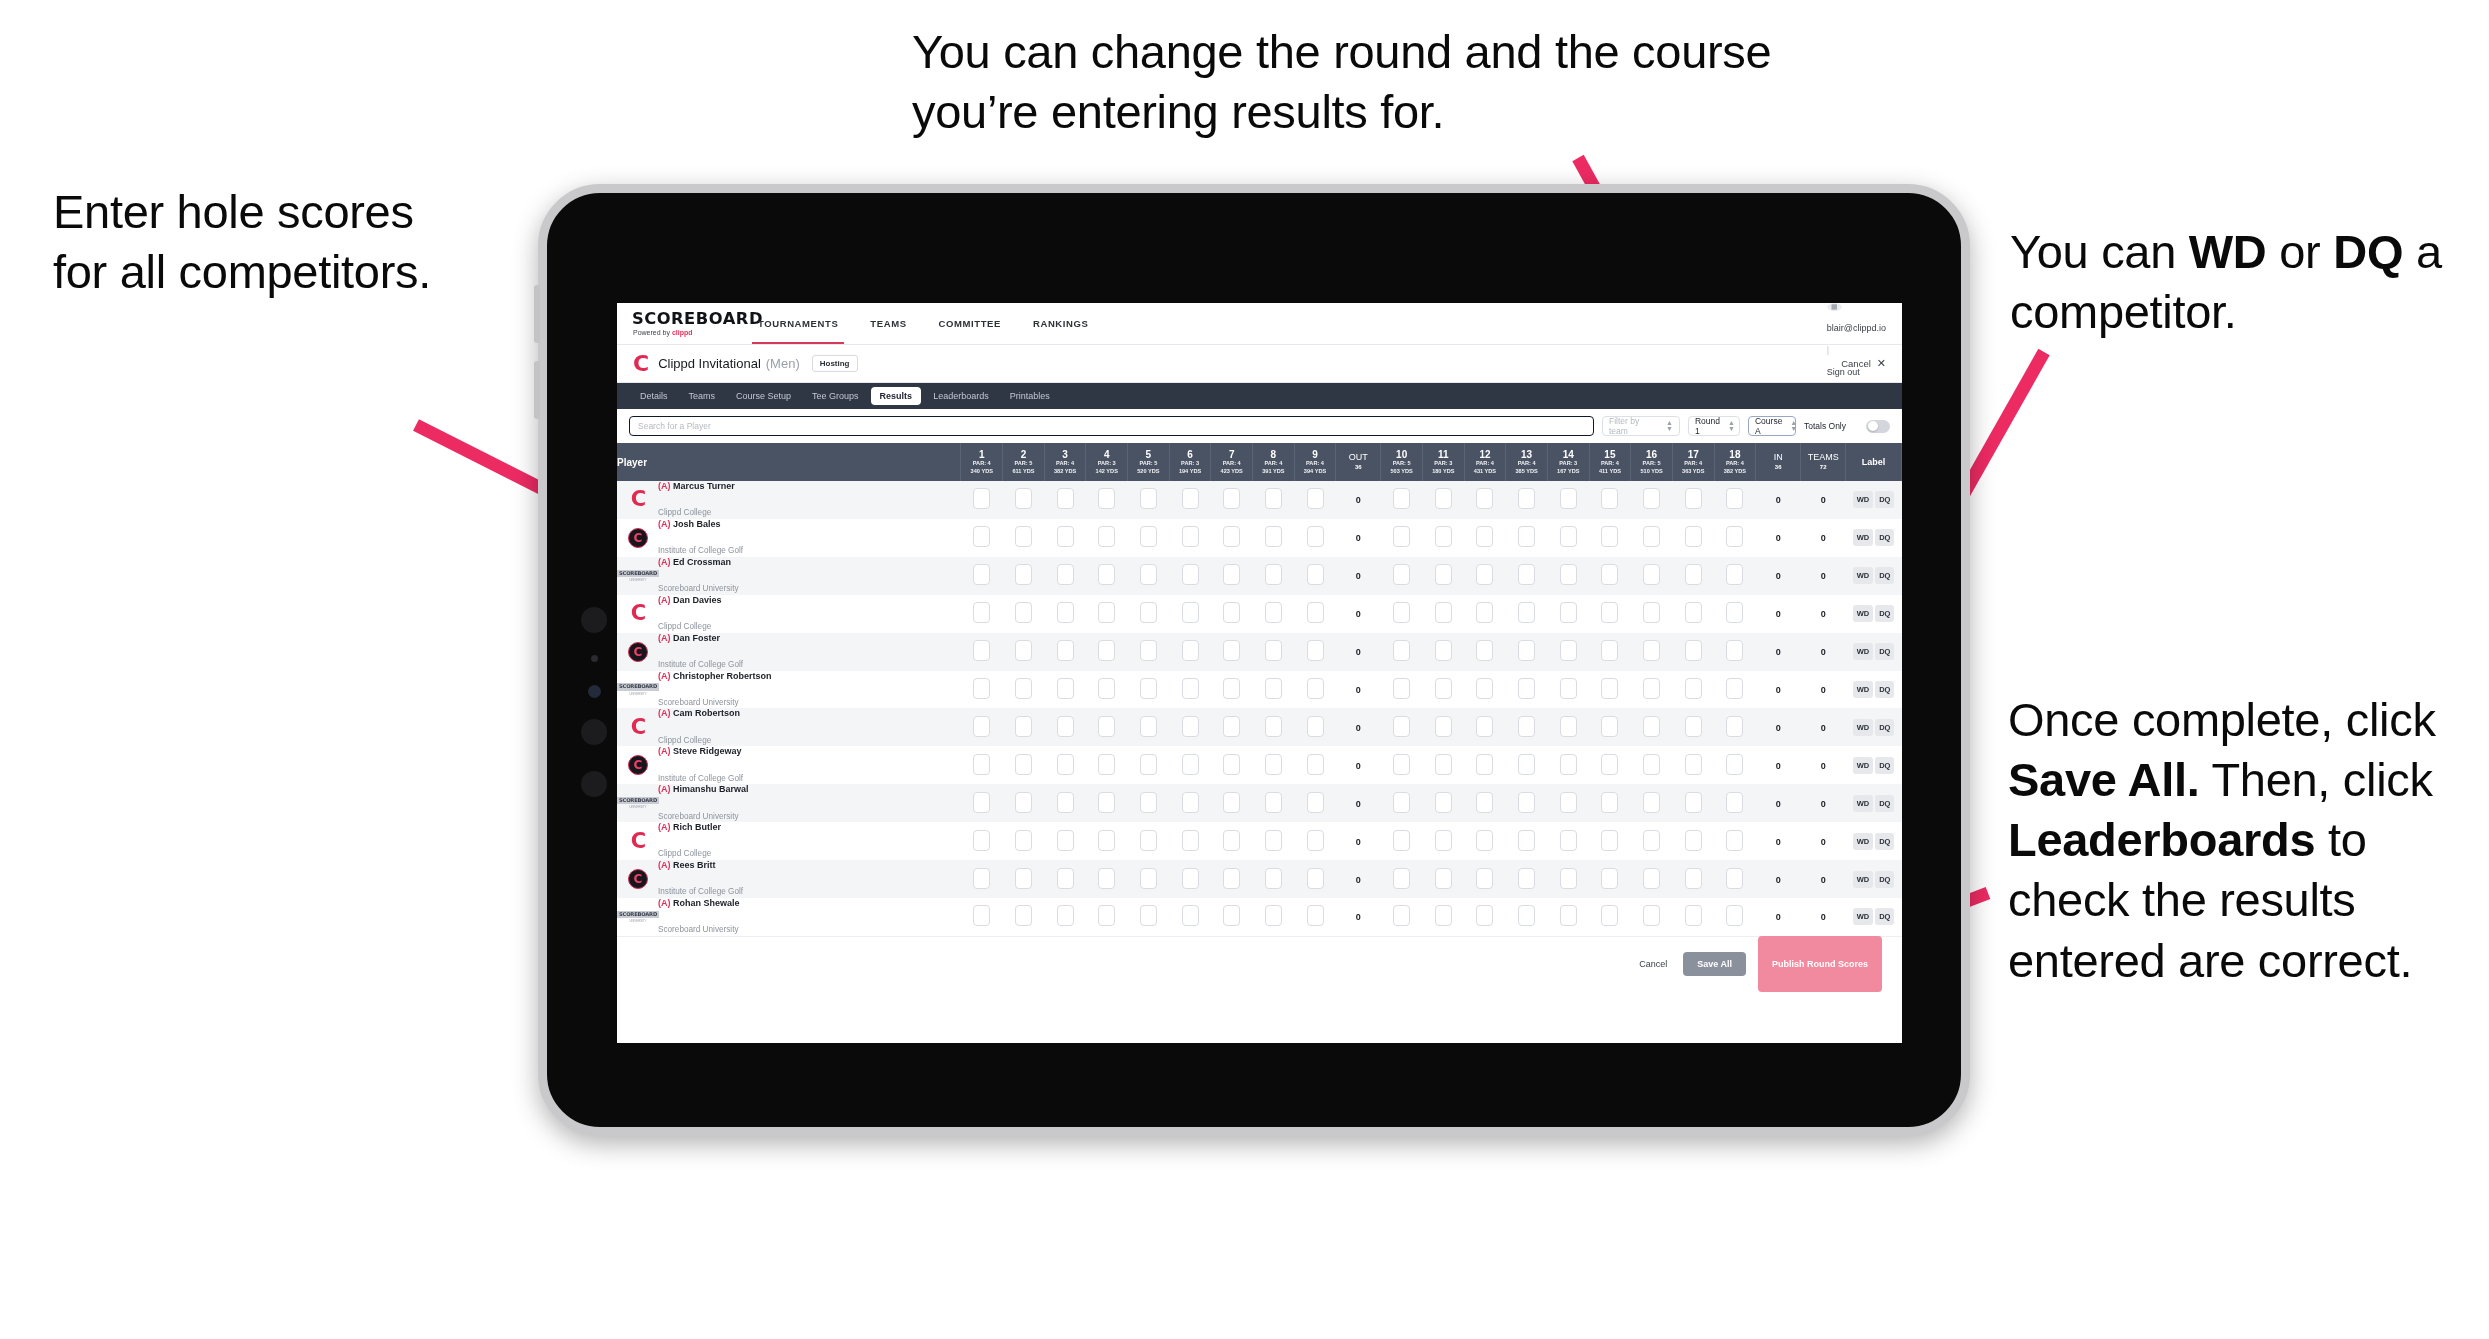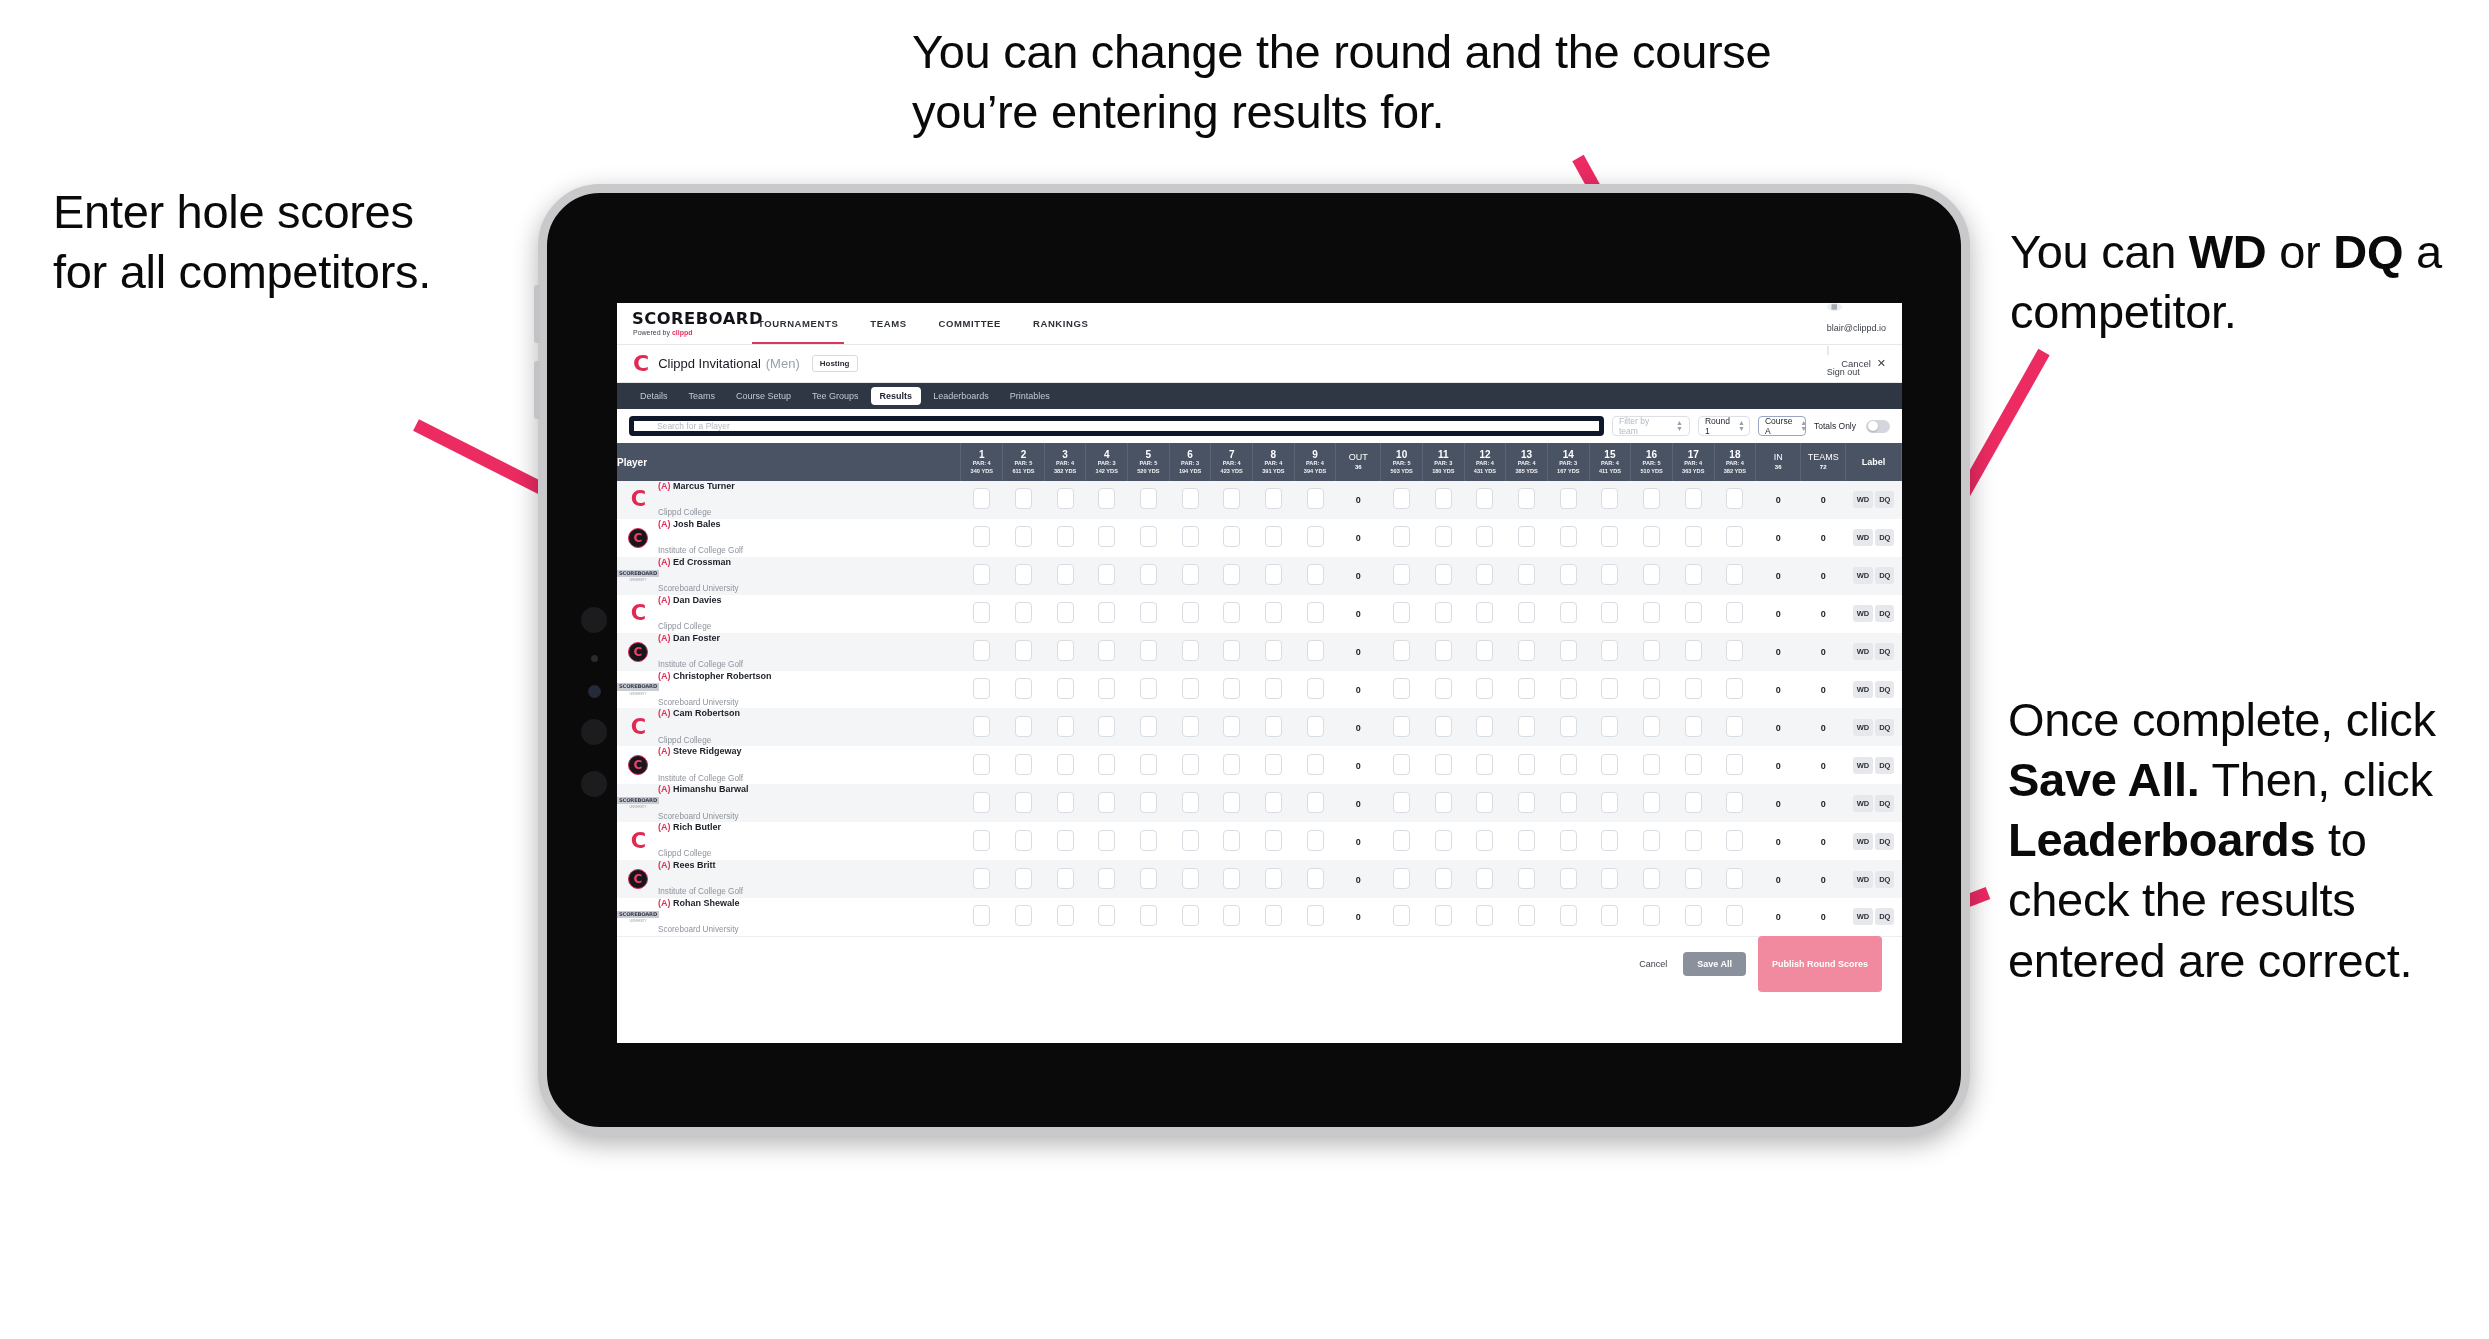--- a/index.html
+++ b/index.html
@@ -103,36 +103,36 @@
   
   #subnav { height: 26px; background:#2f3644; display:flex; align-items:center; padding:0 14px; gap:3px; }
   .subnav-item {
     font-size:9px; color:#c3c8d2; padding:4px 9px; border-radius:4px; cursor:pointer; white-space:nowrap;
   }
   .subnav-item.active { background:#ffffff; color:#1d2330; font-weight:600; }
 
   
   #filterbar { height:34px; background:#fff; display:flex; align-items:center; padding:0 12px; gap:8px; }
   #search-input {
-    flex: 1 1 auto; height:20px; border:5px solid #0f172a; border-radius:4px;
-    background:#fff; font-size:8.5px; color:#b4b9c0; padding:0 23px; display:flex; align-items:center;
+    flex: 1 1 auto; height:20px; border:1px solid #0f172a; border-radius:4px;
+    background:#fff; font-size:8.5px; color:#b4b9c0; padding:0 8px; display:flex; align-items:center;
     font-family:"Liberation Sans", sans-serif;
   }
   .selbox {
     height:20px; border:1px solid #dcdfe4; border-radius:4px; background:#fff;
     display:flex; align-items:center; justify-content:space-between; padding:0 6px; gap:8px;
     font-size:8.5px; color:#23272e;
   }
   .selbox.placeholder { color:#b4b9c0; }
   .selbox.focused { border-color:#9aa7c4; }
   #sel-team { width:78px; }
   #sel-round { width:52px; }
   #sel-course { width:48px; }
   .spin { font-size:7px; color:#9aa0a9; line-height:.9; display:flex; flex-direction:column; }
-  .totals-wrap { display:flex; align-items:center; gap:10px;text-align:right; }
+  .totals-wrap { display:flex; align-items:center; gap:20px;text-align:right; }
   .totals-label { font-size:8.5px; color:#23272e; }
   .toggle { width:24px; height:13px; border-radius:7px; background:#d3d7dd; position:relative; cursor:pointer; }
   .toggle .knob { position:absolute; left:1.5px; top:1.5px; width:10px; height:10px; border-radius:50%; background:#fff; box-shadow:0 1px 2px rgba(0,0,0,.2); }
 
   
   #tablewrap { background:#fff; }
   table.scores { border-collapse:collapse; width:100%; table-layout:fixed; }
   table.scores thead th {
     background:#4a5364; color:#fff; font-weight:700; vertical-align:middle;
     border-right:1px solid #5b6475; padding:0;

